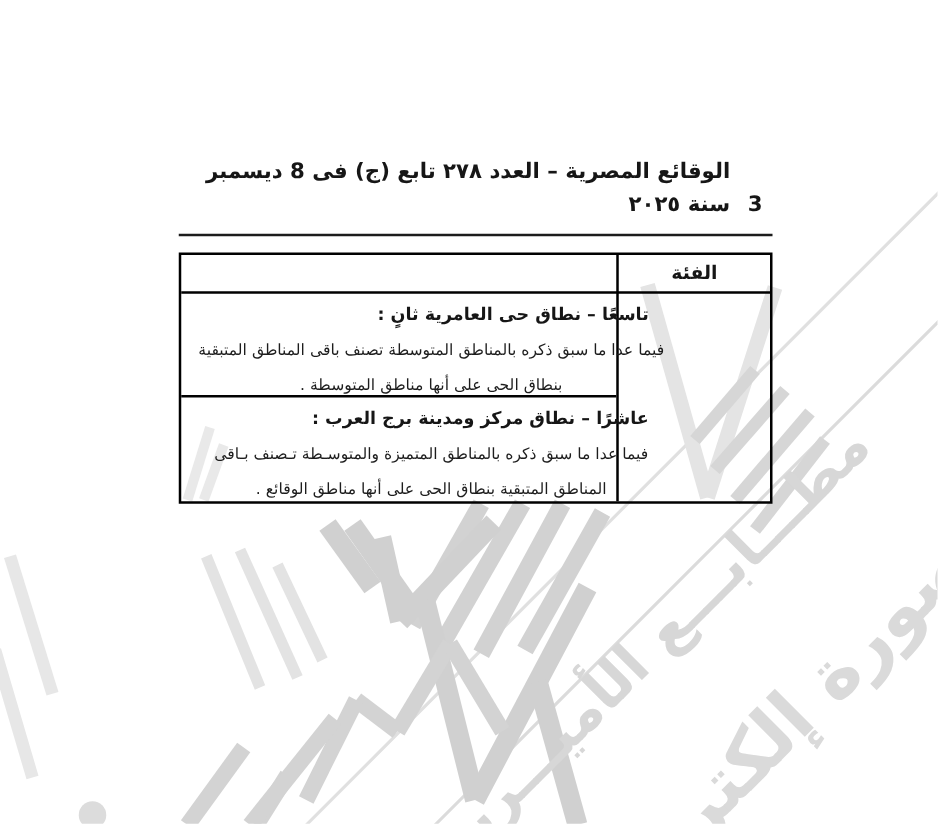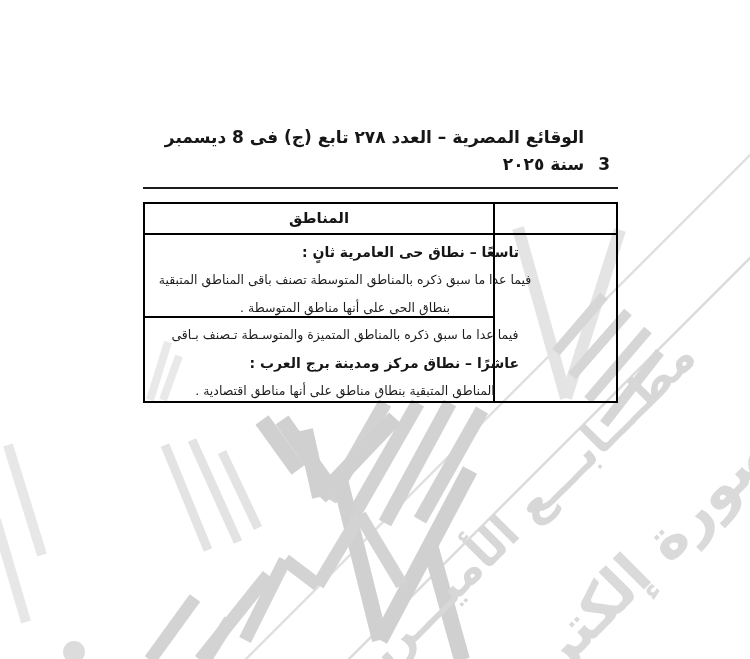--- a/index.html
+++ b/index.html
@@ -134,30 +134,30 @@
     <span>3</span>
     <span>الوقائع المصرية – العدد ٢٧٨ تابع (ج) فى 8 ديسمبر سنة ٢٠٢٥</span>
   </div>
   <div class="rule"></div>
 
   <div class="tbl" dir="rtl">
     <div class="abs vdiv"></div>
     <div class="abs hhead"></div>
     <div class="abs hsep"></div>
 
-    <div class="abs chead reg">المناطق</div>
+    <div class="abs chead cat">الفئة</div>
 
     <div class="abs catcell"></div>
 
     <div class="abs rowbox row1">
       <div class="rline rtitle">تاسعًا – نطاق حى العامرية ثانٍ :</div>
       <div class="rline rbody">فيما عدا ما سبق ذكره بالمناطق المتوسطة تصنف باقى المناطق المتبقية</div>
       <div class="rline rbody">بنطاق الحى على أنها مناطق المتوسطة .</div>
     </div>
 
     <div class="abs rowbox row2">
+      <div class="rline rtitle">عاشرًا – نطاق مركز ومدينة برج العرب :</div>
       <div class="rline rbody">فيما عدا ما سبق ذكره بالمناطق المتميزة والمتوسـطة تـصنف بـاقى</div>
-      <div class="rline rtitle">عاشرًا – نطاق مركز ومدينة برج العرب :</div>
-      <div class="rline rbody">المناطق المتبقية بنطاق مناطق على أنها مناطق اقتصادية .</div>
+      <div class="rline rbody">المناطق المتبقية بنطاق الحى على أنها مناطق الوقائع .</div>
     </div>
   </div>
 
 </div>
 
 </body></html>

